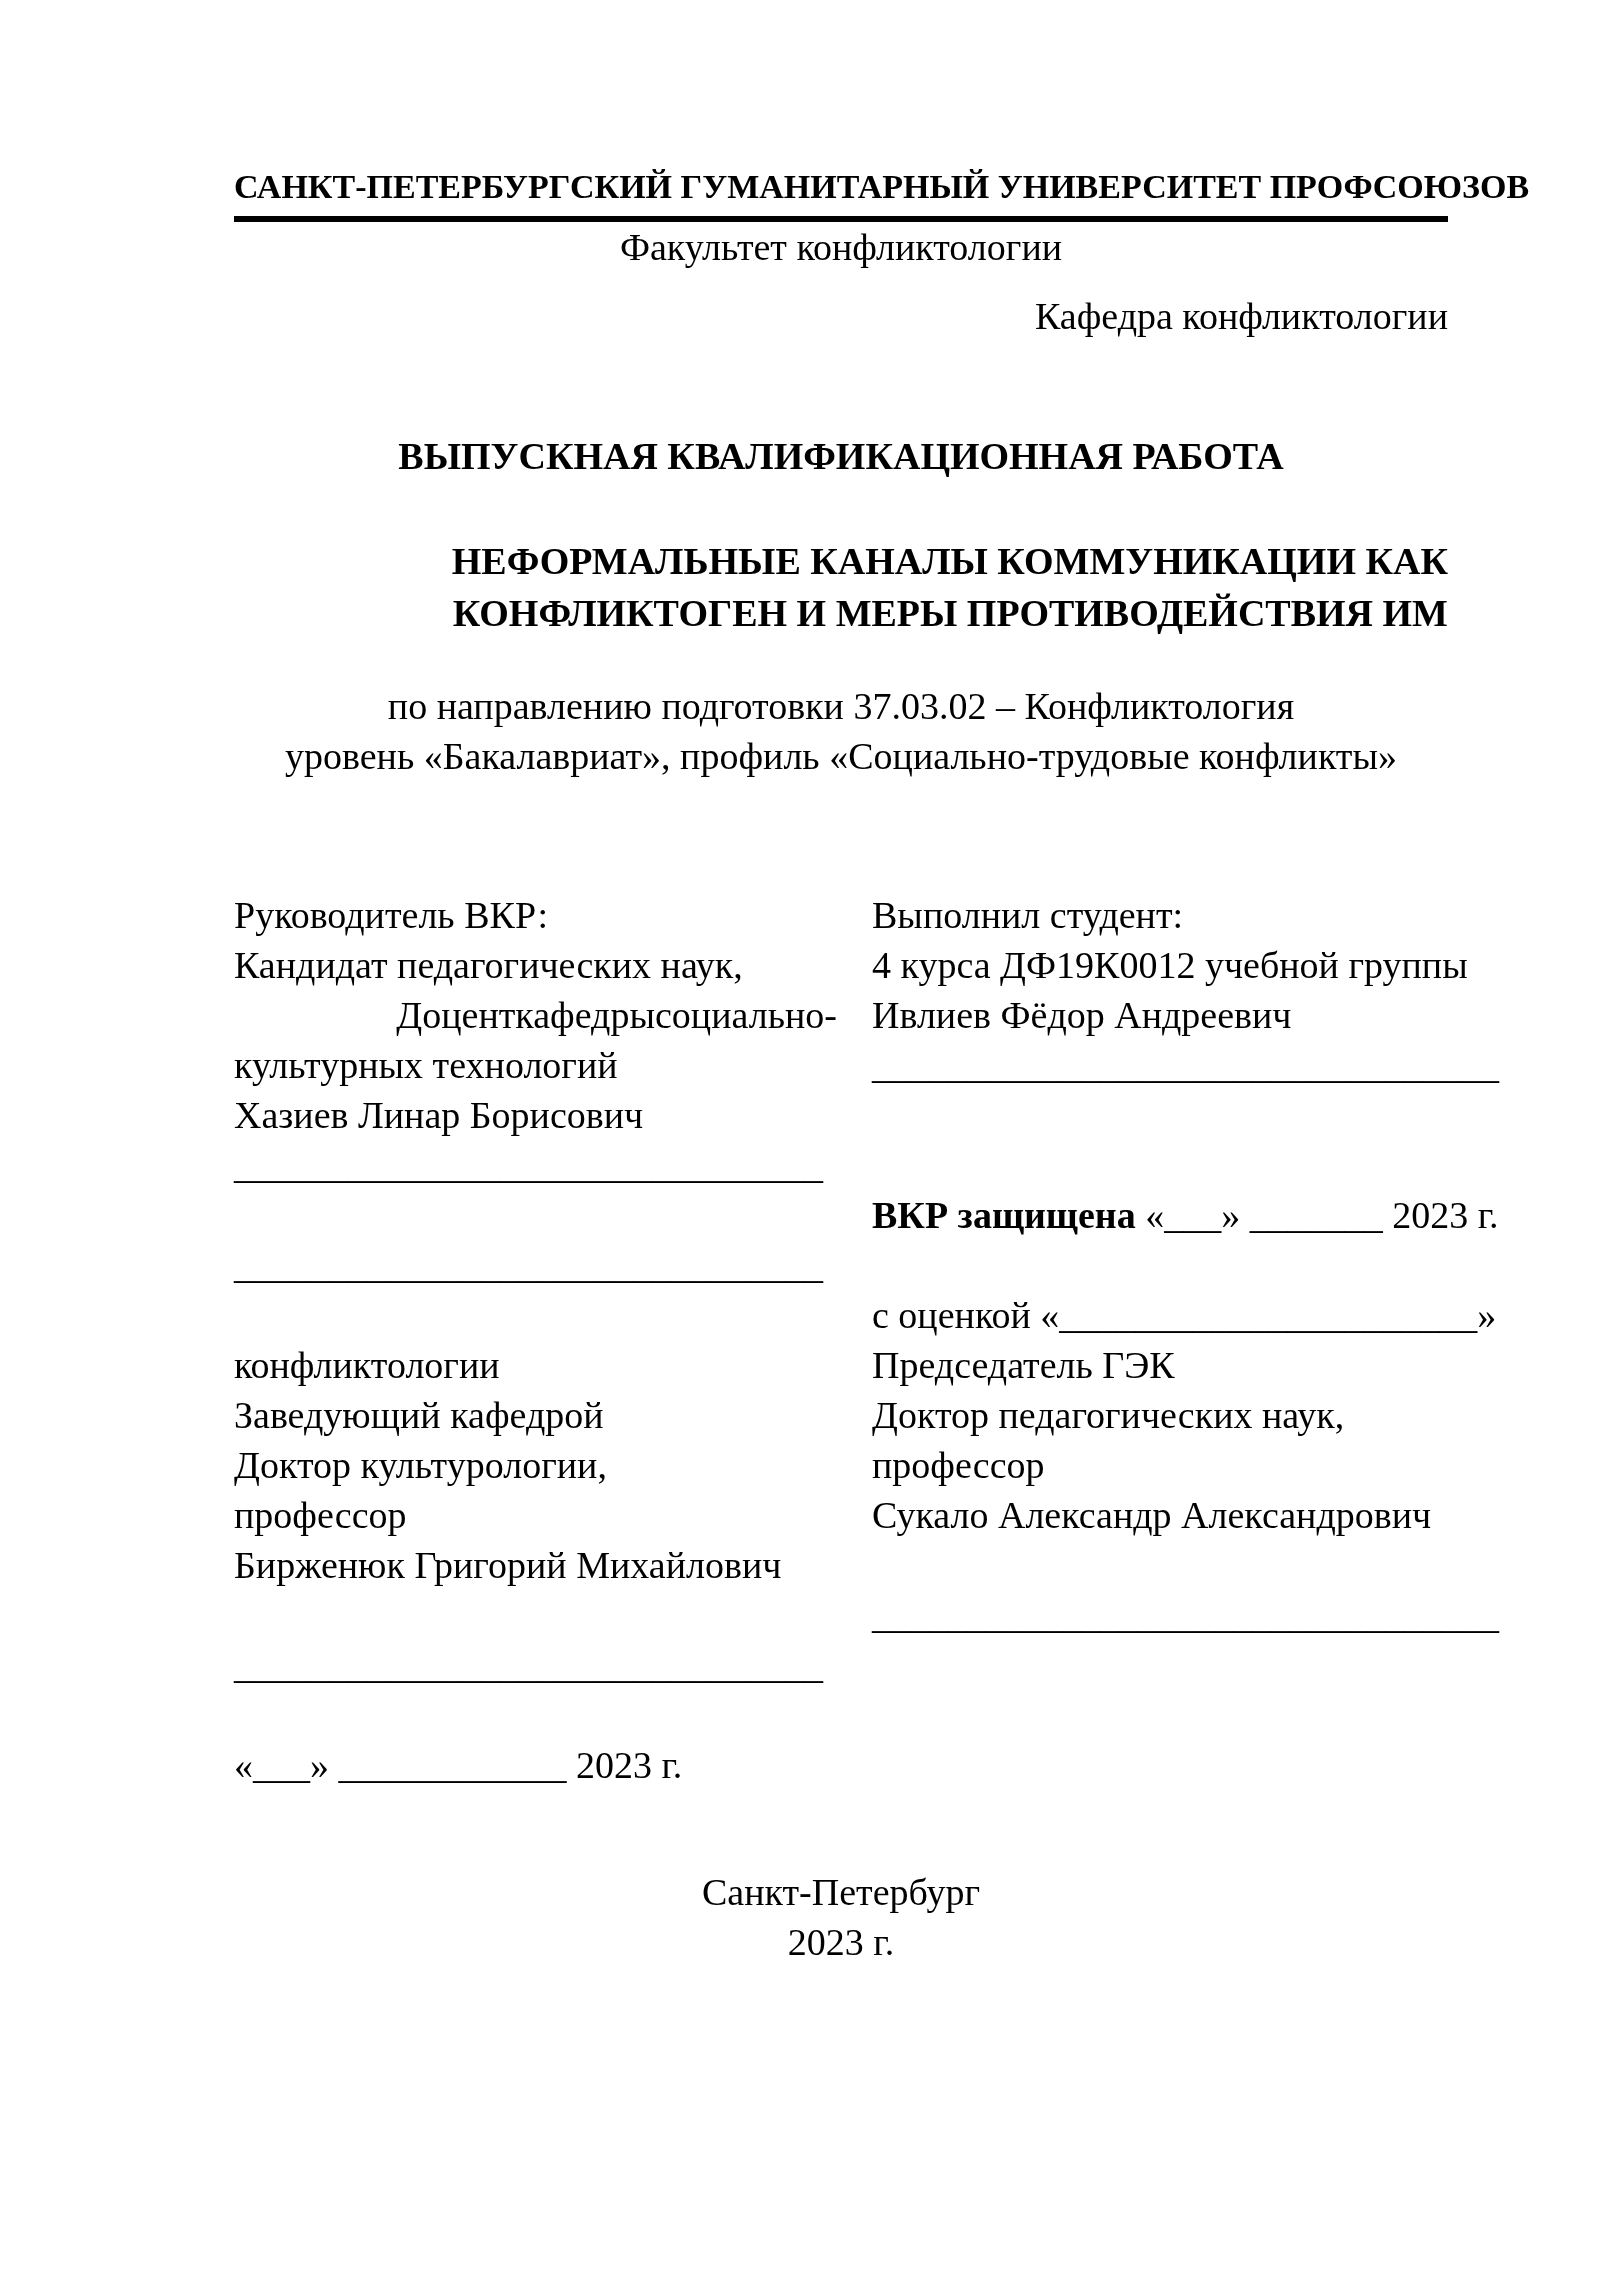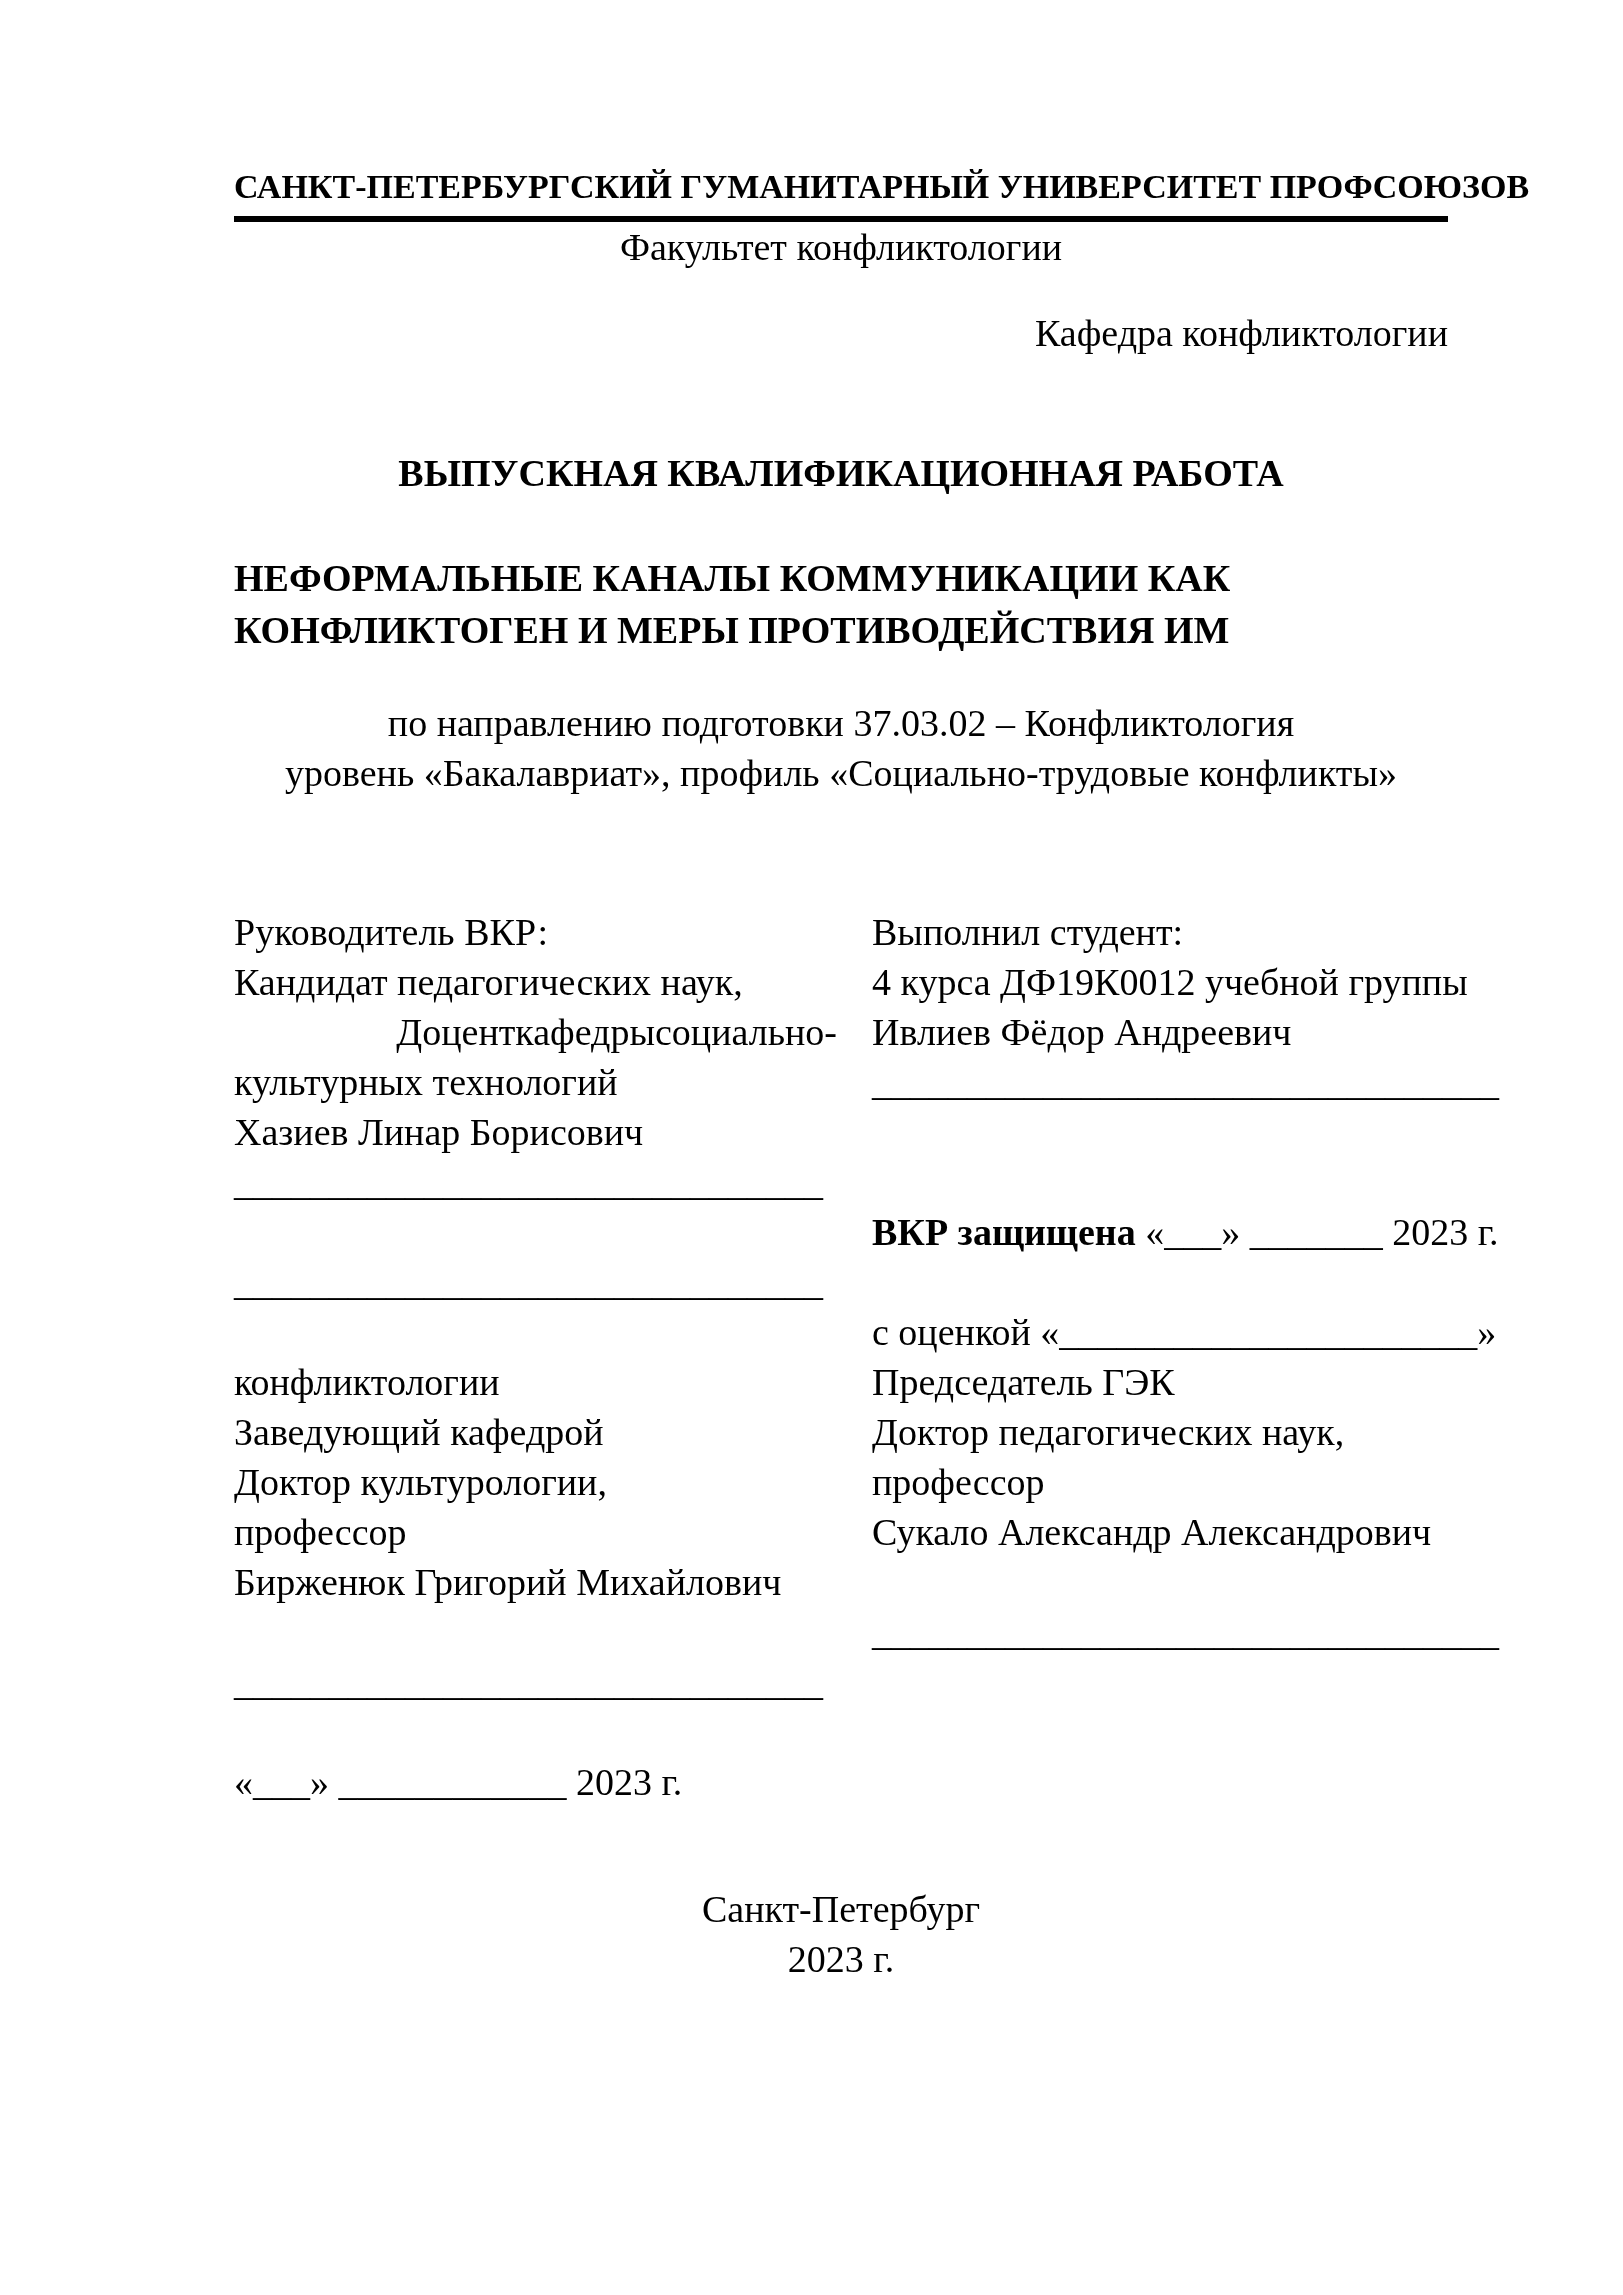--- a/index.html
+++ b/index.html
@@ -31,36 +31,36 @@
     font-size: 38px;
     line-height: 41px;
     text-align: center;
     margin-top: 4.7px;
     white-space: nowrap;
   }
   .department {
     font-size: 38px;
     line-height: 41px;
     text-align: right;
-    margin-top: 45px;
+    margin-top: 28px;
     white-space: nowrap;
   }
   .work-type {
     font-weight: bold;
     font-size: 38px;
     line-height: 44px;
     text-align: center;
     margin-top: 97px;
     white-space: nowrap;
   }
   .thesis-title {
     font-weight: bold;
     font-size: 38px;
     line-height: 52px;
-    text-align: left;
+    text-align: right;
     margin-top: 57px;
   }
   .thesis-title div { white-space: nowrap; }
   .program-block {
     font-size: 38px;
     line-height: 50px;
     text-align: center;
     margin-top: 42px;
   }
   .program-block div { white-space: nowrap; }

